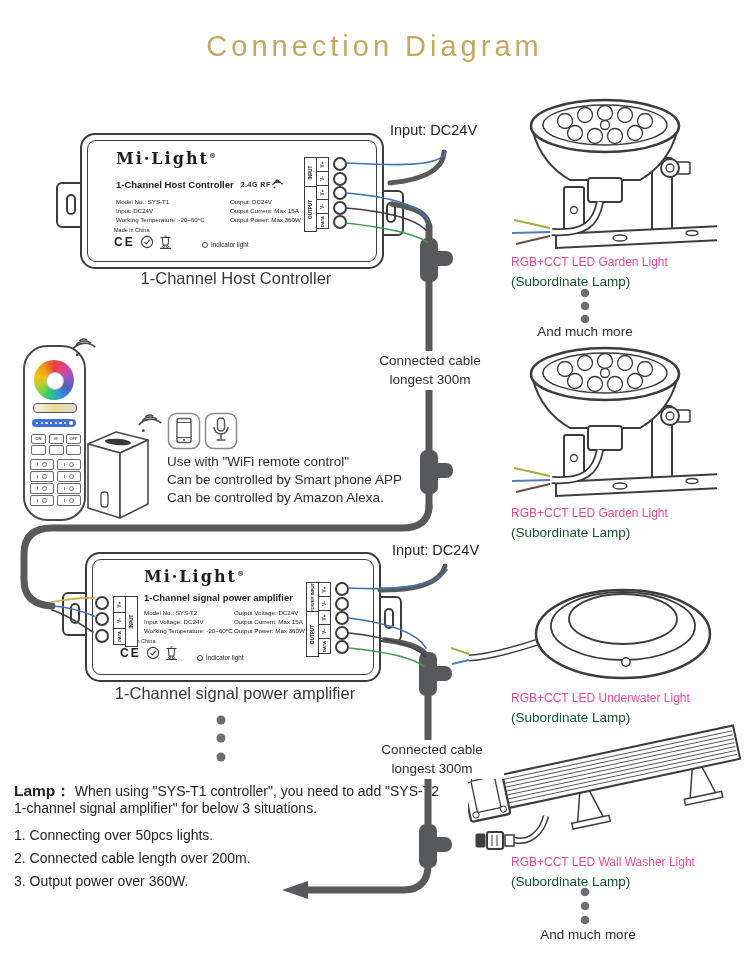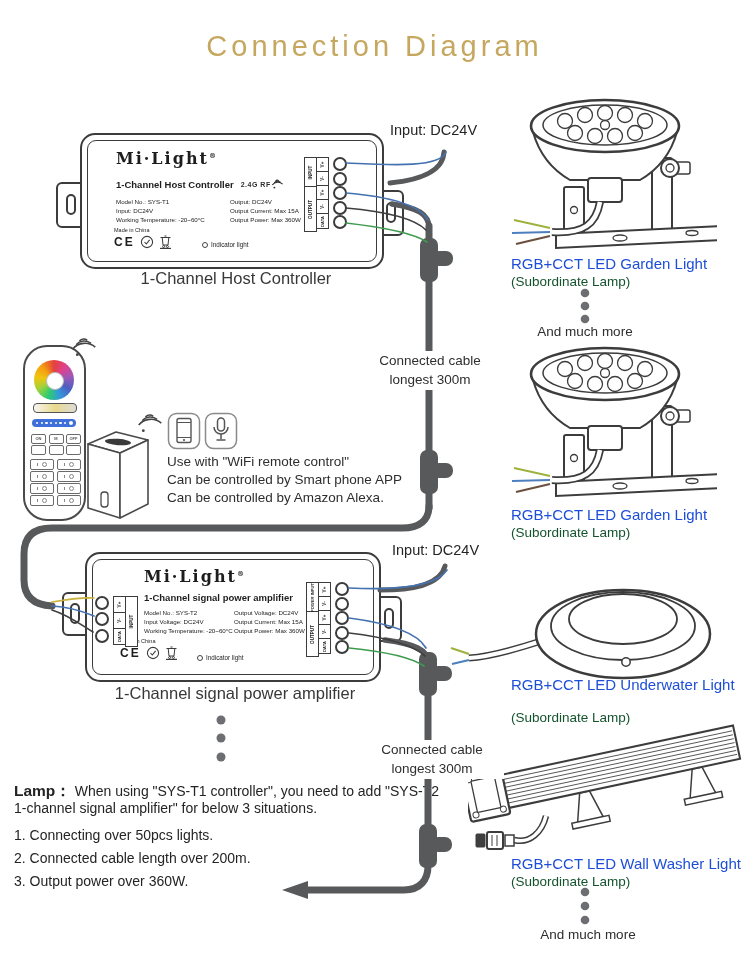--- a/index.html
+++ b/index.html
@@ -27,21 +27,21 @@
   .tblock{display:flex;align-items:flex-start;}
   .tcol{display:flex;flex-direction:column;}
   .tcell{border:1px solid #3c3c3c;box-sizing:border-box;width:13px;display:flex;align-items:center;justify-content:center;background:#fff;margin-top:-1px;}
   .tcell:first-child{margin-top:0;}
   .vtext{transform:rotate(-90deg);white-space:nowrap;font-size:4.6px;font-weight:bold;color:#222;display:block;}
   .vtext.small{font-size:4.1px;}
   .circles{display:flex;flex-direction:column;margin-left:4px;}
   .circles .c{width:10px;height:10px;border:2.2px solid #3c3c3c;border-radius:50%;margin-bottom:.6px;background:#fff;}
   .circles.big .c{margin-bottom:2.4px;}
   
-  .lbl{font-size:15px;color:#1d4ed8;white-space:nowrap;}
+  .lbl{font-size:12px;color:#ec4899;white-space:nowrap;}
   .sub{font-size:13.5px;color:#14532d;white-space:nowrap;}
   .cable-lbl{font-size:13.5px;line-height:18.5px;text-align:center;background:#fff;z-index:4;padding:1px 3px;color:#2e2e2e;}
   .inlbl{font-size:14.5px;color:#242424;white-space:nowrap;z-index:4;}
   .more{font-size:13.5px;color:#2e2e2e;text-align:center;}
   
   #note{left:14px;top:782px;width:440px;font-size:14px;line-height:17px;color:#242424;}
   #note .nhead{font-weight:bold;font-size:15.5px;}
   #note .nitems{margin-top:10px;}
   #note .nitems div{margin-top:6px;}
   
@@ -572,21 +572,21 @@
   </div>
   <div class="abs caption" style="left:105px;top:684px;width:260px;">1-Channel signal power amplifier</div>
 
   <div class="abs inlbl" style="left:392px;top:542px;">Input: DC24V</div>
 
   <div class="abs cable-lbl" style="left:360px;top:740px;width:138px;">
     <div>Connected cable</div>
     <div>longest 300m</div>
   </div>
 
-  <div class="abs lbl" style="left:511px;top:676px;">RGB+CCT LED Underwater Light</div>
+  <div class="abs lbl" style="left:511px;top:691px;">RGB+CCT LED Underwater Light</div>
   <div class="abs sub" style="left:511px;top:710px;">(Subordinate Lamp)</div>
 
   <div class="abs lbl" style="left:511px;top:855px;">RGB+CCT LED Wall Washer Light</div>
   <div class="abs sub" style="left:511px;top:874px;">(Subordinate Lamp)</div>
   <div class="abs more" style="left:533px;top:927px;width:110px;">And much more</div>
 
   <div class="abs" id="note">
     <div>
       <span class="nhead">Lamp：</span>
       <span>When using "SYS-T1 controller", you need to add "SYS-T2</span>

